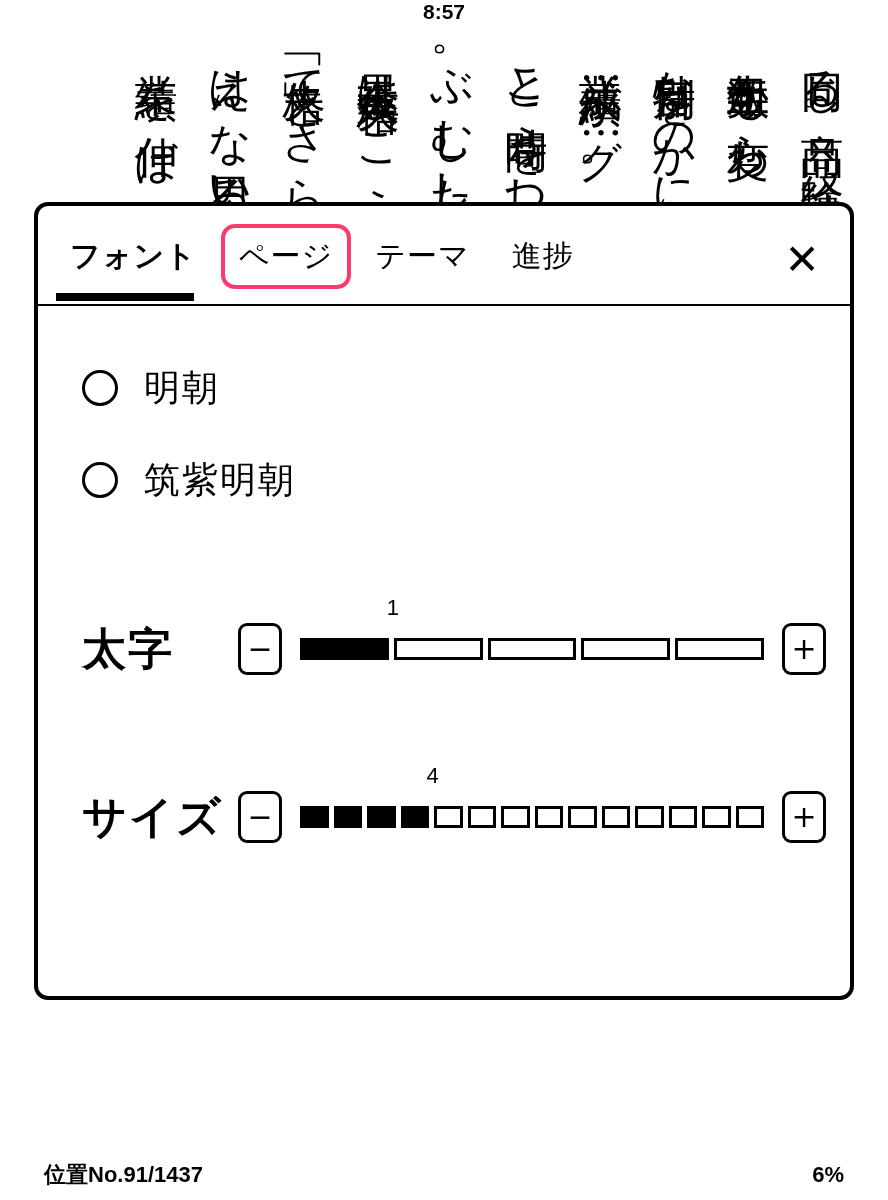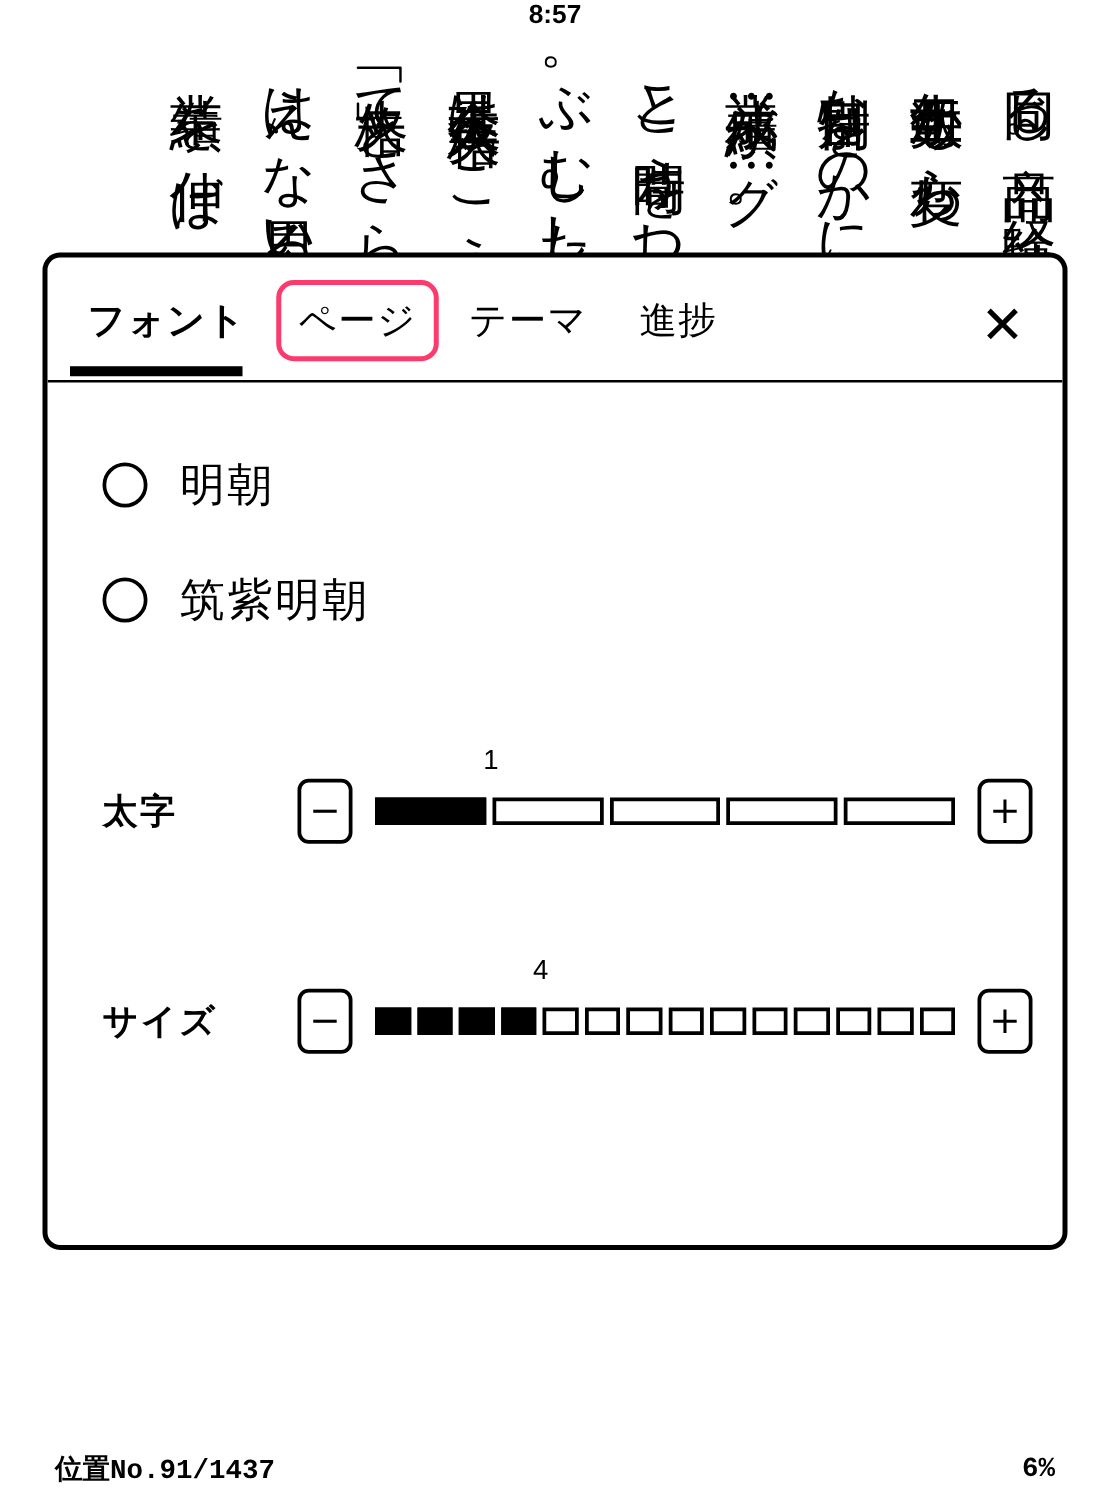--- a/index.html
+++ b/index.html
@@ -187,21 +187,21 @@
     align-items: center;
     height: 110px;
     padding-left: 44px;
     padding-right: 24px;
     position: relative;
   }
   #bold-row { margin-top: 68px; }
   #size-row { margin-top: 58px; }
 
   .stepper-label {
-    font-size: 28px;
+    font-size: 44px;
     font-weight: bold;
     font-family: "DejaVu Sans", "Liberation Sans", sans-serif;
     width: 156px;
     flex: 0 0 156px;
     letter-spacing: 2px;
   }
   .step-btn {
     width: 44px;
     height: 52px;
     border: 3px solid #000000;
@@ -249,21 +249,21 @@
     bottom: 0;
     width: 888px;
     height: 50px;
     display: flex;
     align-items: center;
     justify-content: space-between;
     padding: 0 44px;
     box-sizing: border-box;
     font-size: 22px;
     font-weight: bold;
-    font-family: Liberation Mono, monospace;
+    font-family: Liberation Sans, sans-serif;
     background: #ffffff;
   }
 </style>
 </head>
 <body>
 
 <div id="status-bar">
   <span class="clock">8:57</span>
 </div>
 

